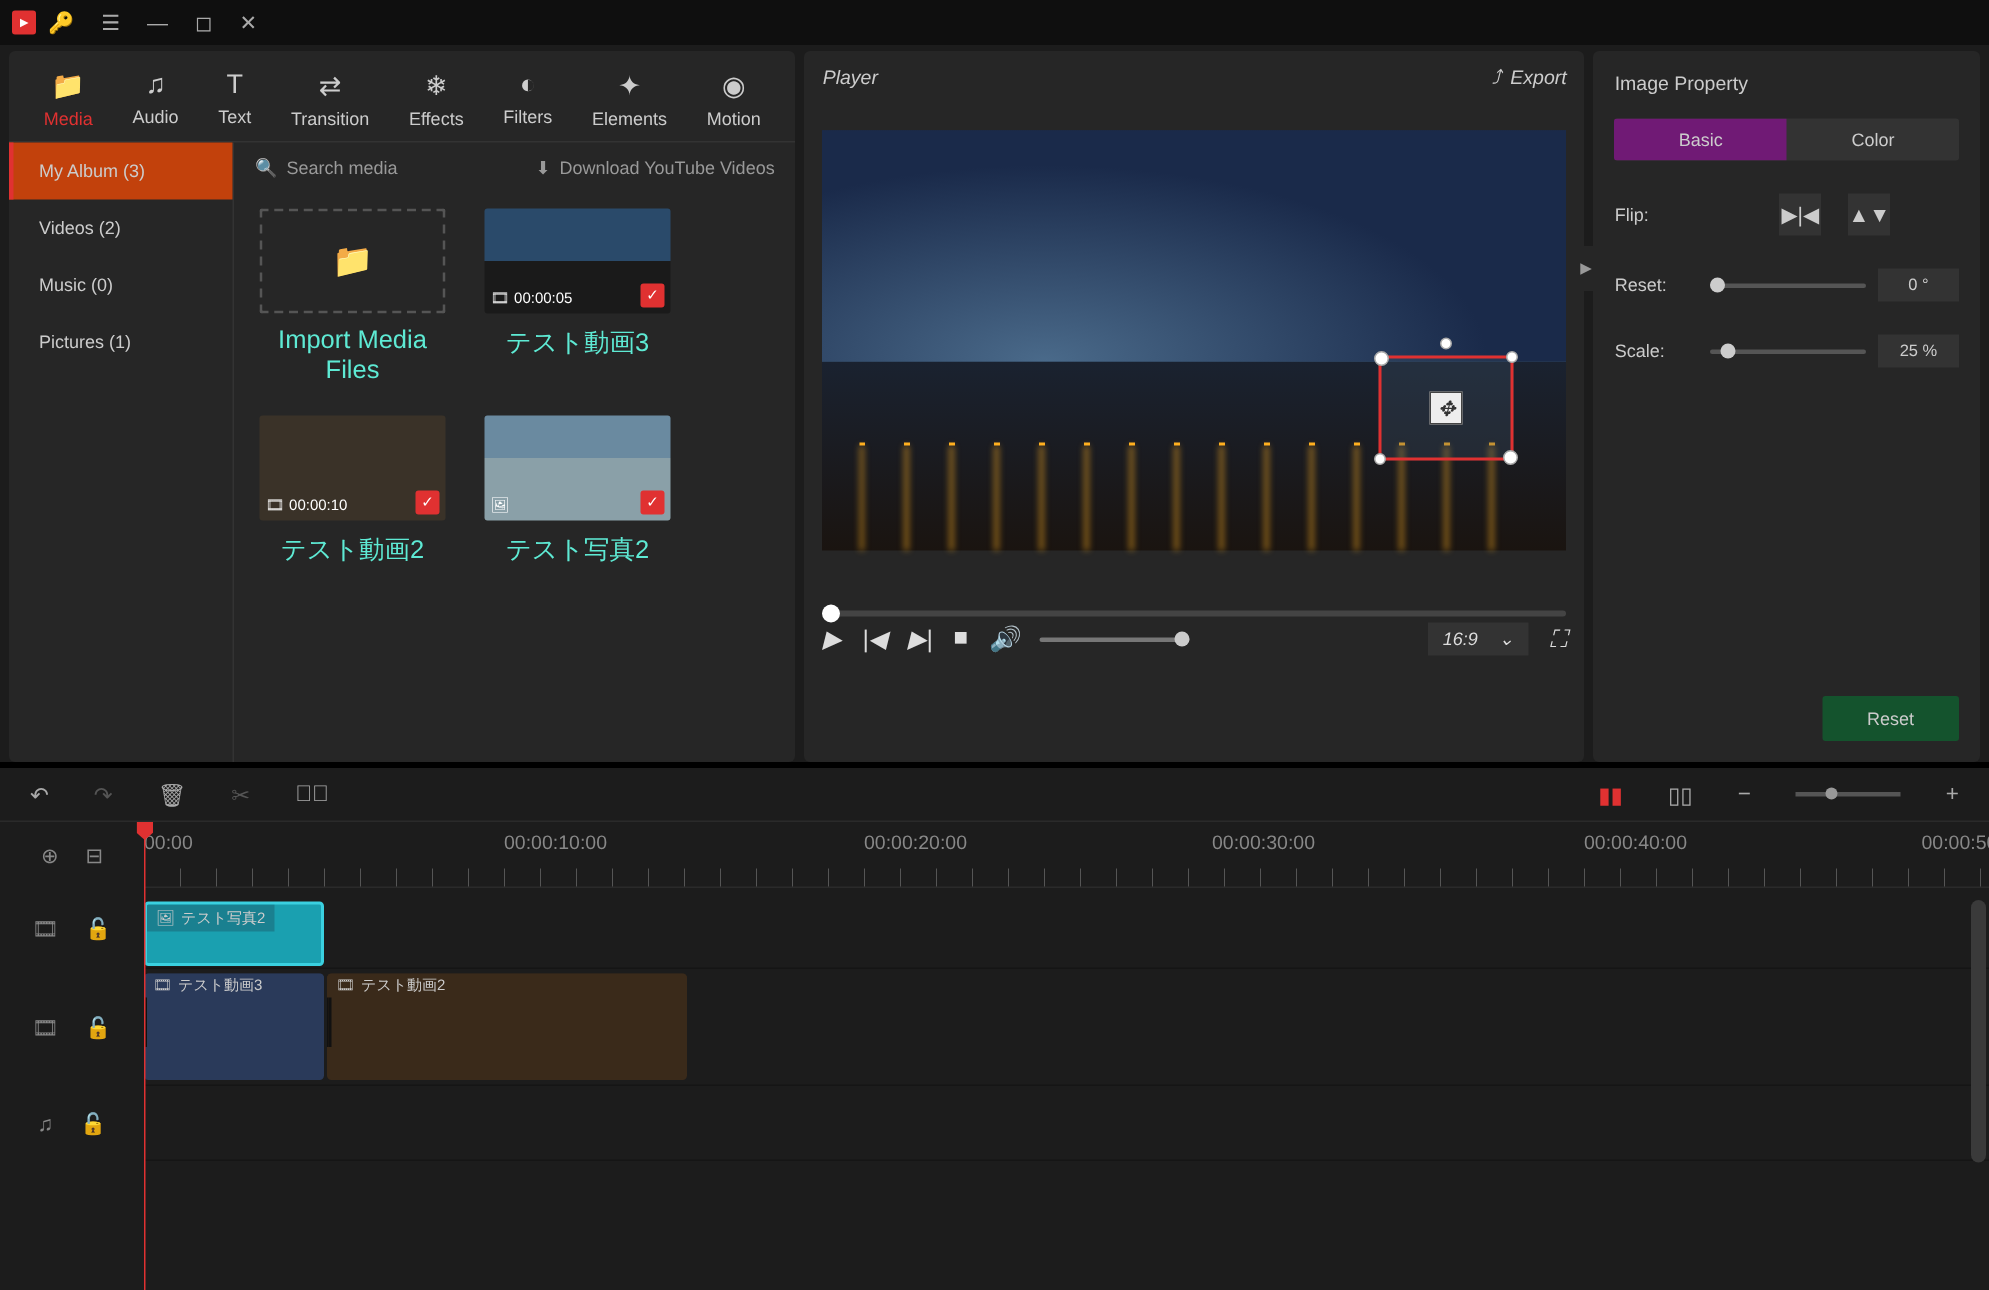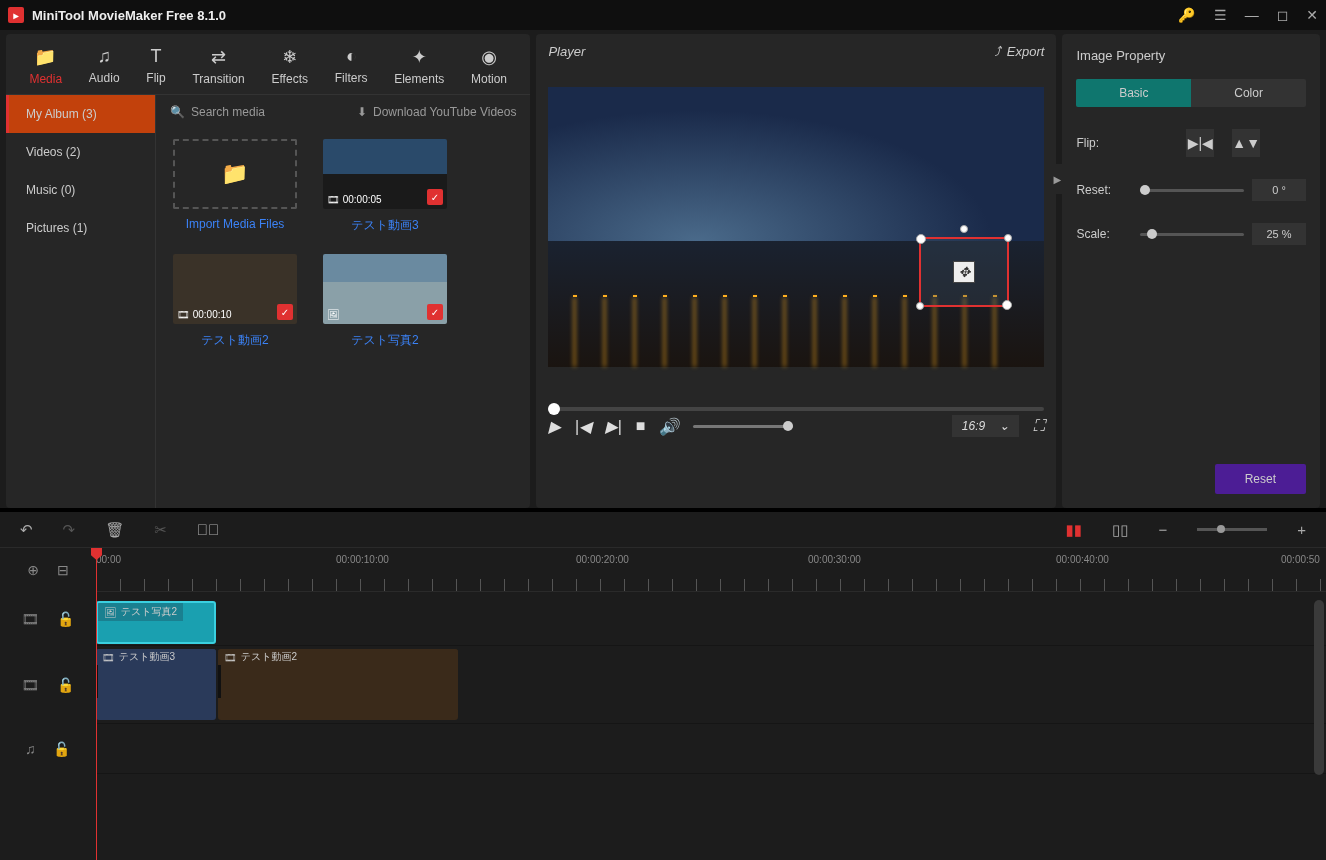--- a/index.html
+++ b/index.html
@@ -29,21 +29,21 @@
 .lib-side-item.active { background:#c2410c; border-left:3px solid #e03131; padding-left:17px; }
 .lib-main { flex:1; display:flex; flex-direction:column; }
 .lib-topbar { display:flex; align-items:center; padding:10px 14px; gap:10px; font-size:12px; color:#999; }
 .lib-topbar .search { flex:1; display:flex; align-items:center; gap:6px; }
 .lib-grid { display:flex; flex-wrap:wrap; gap:20px; padding:10px 14px; align-content:flex-start; }
 .media-card { width:130px; display:flex; flex-direction:column; align-items:center; gap:8px; cursor:pointer; }
 .thumb { width:124px; height:70px; background:#1a1a2e; border-radius:2px; position:relative; overflow:hidden; }
 .thumb.dashed { border:2px dashed #555; background:transparent; display:flex; align-items:center; justify-content:center; }
 .thumb .dur { position:absolute; bottom:4px; left:4px; font-size:10px; color:#fff; display:flex; align-items:center; gap:3px; }
 .thumb .check { position:absolute; bottom:4px; right:4px; width:16px; height:16px; background:#e03131; border-radius:2px; color:#fff; font-size:10px; display:flex; align-items:center; justify-content:center; }
-.card-label { font-size:12px; color:#3b82f6; text-align:center; }
+.card-label { font-size:17px; color:#5eead4; text-align:center; }
 
 
 .player { flex:1; background:#262626; border-radius:4px; display:flex; flex-direction:column; padding:10px 12px 8px;font-style:italic; }
 .player-head { display:flex; align-items:center; margin-bottom:8px; font-size:13px; }
 .player-head .pt { flex:1; }
 .export-btn { display:flex; align-items:center; gap:6px; cursor:pointer; }
 .preview { width:496px; height:280px; align-self:center; background:linear-gradient(#1a2a4a 0%,#2d4566 40%,#1a2230 55%,#1a1410 100%); position:relative; margin-top:20px; }
 .preview .sky { position:absolute; inset:0 0 45% 0; background:radial-gradient(ellipse at 30% 100%,#4a6a8a,#1a2a4a 60%),linear-gradient(#1a2a4a,#3a5a7a); }
 .preview .lights { position:absolute; bottom:25%; left:5%; right:5%; height:2px; background:repeating-linear-gradient(90deg,#ffb020 0 4px,transparent 4px 30px); }
 .preview .reflect { position:absolute; bottom:0; left:5%; right:5%; height:25%; background:repeating-linear-gradient(90deg,rgba(255,176,32,.5) 0 3px,transparent 3px 30px); filter:blur(2px); }
@@ -63,44 +63,44 @@
 .controls .volslider::after { content:""; position:absolute; right:0; top:-4px; width:10px; height:10px; background:#ccc; border-radius:50%; }
 .controls .spacer { flex:1; }
 .ratio { background:#333; padding:4px 10px; font-size:12px; display:flex; align-items:center; gap:14px; }
 
 
 .props { width:260px; background:#262626; border-radius:4px; padding:14px; display:flex; flex-direction:column; position:relative; }
 .collapse-tab { position:absolute; left:-10px; top:130px; width:10px; height:30px; background:#262626; display:flex; align-items:center; justify-content:center; color:#999; font-size:10px; cursor:pointer; }
 .props h3 { font-size:13px; font-weight:normal; margin-bottom:16px; }
 .tab-pair { display:flex; background:#333; border-radius:2px; overflow:hidden; }
 .tab-pair div { flex:1; text-align:center; padding:7px 0; cursor:pointer; font-size:12px; }
-.tab-pair .on { background:#0f766e; }
+.tab-pair .on { background:#701a75; }
 .prop-row { display:flex; align-items:center; margin-top:22px; gap:8px; font-size:12px; }
 .prop-row .lbl { width:56px; }
 .flip-btn { width:28px; height:28px; background:#333; display:flex; align-items:center; justify-content:center; cursor:pointer; font-size:14px; }
 .slider { flex:1; height:3px; background:#555; position:relative; border-radius:2px; }
 .slider .knob { position:absolute; top:-4px; width:10px; height:10px; background:#ccc; border-radius:50%; }
 .valbox { width:54px; background:#333; text-align:center; padding:5px 0; font-size:11px; }
-.reset-btn { margin-top:auto; align-self:flex-end; background:#4c1d95; padding:8px 30px; cursor:pointer; font-size:12px; border-radius:2px; }
+.reset-btn { margin-top:auto; align-self:flex-end; background:#14532d; padding:8px 30px; cursor:pointer; font-size:12px; border-radius:2px; }
 
 
 .timeline { flex:1; background:#1c1c1c; border-top:4px solid #000; display:flex; flex-direction:column; }
 .tl-toolbar { height:36px; display:flex; align-items:center; padding:0 20px; gap:30px; border-bottom:1px solid #2a2a2a; }
 .tl-toolbar .tb-icon { color:#aaa; font-size:15px; cursor:pointer; }
 .tl-toolbar .disabled { color:#555; }
 .tl-toolbar .spacer { flex:1; }
 .zoom-slider { width:70px; height:3px; background:#555; position:relative; }
 .zoom-slider::after{content:"";position:absolute;left:20px;top:-3px;width:8px;height:8px;background:#999;border-radius:50%;}
 
 .tl-body { flex:1; display:flex; position:relative; overflow:hidden; }
 .tl-gutter { width:96px; display:flex; flex-direction:column; }
 .gutter-row { display:flex; align-items:center; justify-content:center; gap:18px; color:#888; font-size:14px; }
 .gutter-row.head { height:44px; }
 .tl-tracks { flex:1; position:relative; }
-.ruler { height:44px; position:relative; border-bottom:1px solid #2a2a2a; font-size:10px; color:#888; }
+.ruler { height:44px; position:relative; border-bottom:1px solid #2a2a2a; font-size:13px; color:#888; }
 .ruler .tick-label { position:absolute; top:6px; }
 .ruler .ticks { position:absolute; bottom:0; left:0; right:0; height:12px; background:repeating-linear-gradient(90deg,#555 0 1px,transparent 1px 24px); }
 .playhead { position:absolute; top:0; bottom:0; left:0; width:1px; background:#e03131; z-index:5; }
 .playhead::before { content:""; position:absolute; top:0; left:-5px; width:11px; height:12px; background:#e03131; clip-path:polygon(0 0,100% 0,100% 60%,50% 100%,0 60%); }
 
 .track { position:relative; border-bottom:1px solid #151515; }
 .track.overlay { height:46px; margin-top:8px;}
 .track.video { height:78px; }
 .track.audio { height:46px; margin-top:4px;}
 
@@ -118,21 +118,20 @@
 .scrollbar-v { position:absolute; right:2px; top:52px; bottom:10px; width:10px; }
 .scrollbar-v .thumb-sb { position:absolute; top:0; width:100%; height:70%; background:#3a3a3a; border-radius:5px; }
 </style>
 </head>
 <body>
 
 <div class="app">
 
   <div class="titlebar">
     <div class="logo">▸</div>
-    <div class="title">MiniTool MovieMaker Free 8.1.0</div>
     <div class="titlebar-icons">
       <span class="key-icon">🔑</span>
       <span>☰</span>
       <span>—</span>
       <span>◻</span>
       <span>✕</span>
     </div>
   </div>
 
   <div class="content">
@@ -142,21 +141,21 @@
         <div class="tool-tab active">
             <span class="ticon">📁</span>
             <span>Media</span>
           </div>
         <div class="tool-tab">
             <span class="ticon">♫</span>
             <span>Audio</span>
           </div>
         <div class="tool-tab">
             <span class="ticon">T</span>
-            <span>Flip</span>
+            <span>Text</span>
           </div>
         <div class="tool-tab">
             <span class="ticon">⇄</span>
             <span>Transition</span>
           </div>
         <div class="tool-tab">
             <span class="ticon">❄</span>
             <span>Effects</span>
           </div>
         <div class="tool-tab">

